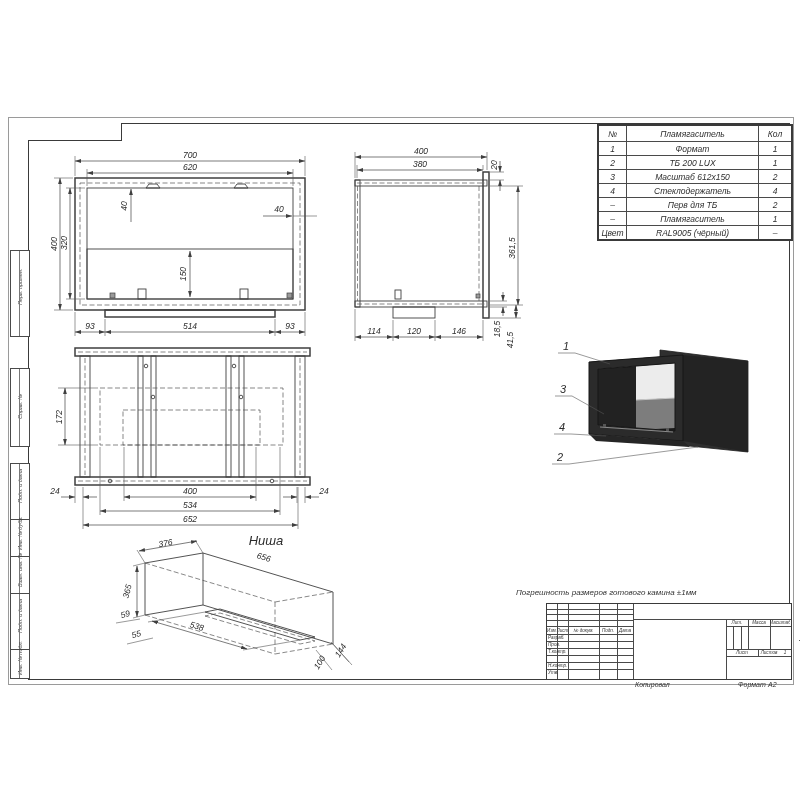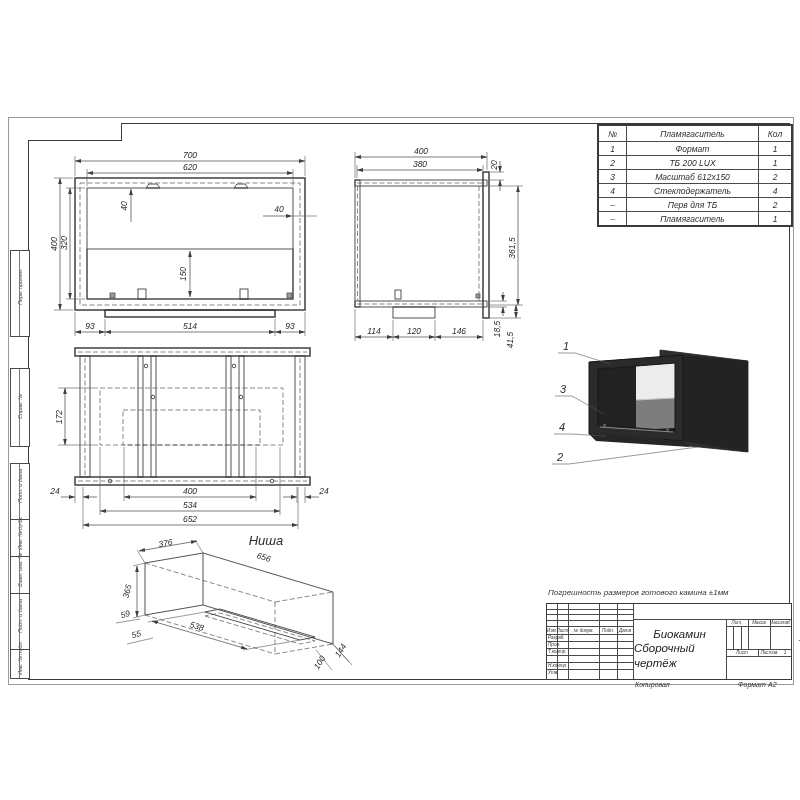--- a/index.html
+++ b/index.html
@@ -27,21 +27,21 @@
   .tblock{position:absolute;left:546px;top:603px;width:244px;height:75px;border:1.6px solid #3a3a3a;background:#fff;}
   .tblock .l{position:absolute;background:#4a4a4a;}
   .tblock .v{width:1px;} .tblock .h{height:1px;}
   .tl{position:absolute;font:italic 4.6px "Liberation Sans",sans-serif;color:#333;
       display:flex;align-items:center;justify-content:center;overflow:hidden;white-space:nowrap;}
   .tl.left{justify-content:flex-start;padding-left:1px;}
   .tbig{position:absolute;left:87px;top:16px;width:91px;height:57px;display:flex;flex-direction:column;
         align-items:center;justify-content:center;font:italic 11.5px "Liberation Sans",sans-serif;color:#222;line-height:1.25;}
   .tscale{position:absolute;left:223px;top:23px;width:20px;height:21px;display:flex;align-items:center;justify-content:center;
         font:italic 9px "Liberation Sans",sans-serif;color:#222;margin-left:25px;}
-  .note{position:absolute;left:548px;top:588px;font:italic 8px "Liberation Sans",sans-serif;color:#333;}
+  .note{position:absolute;left:516px;top:588px;font:italic 8px "Liberation Sans",sans-serif;color:#333;}
   .below{position:absolute;font:italic 7px "Liberation Sans",sans-serif;color:#333;}
   svg text{font:italic 8.5px "Liberation Sans",sans-serif;fill:#2c2c2c;}
   svg text.big{font:italic 13px "Liberation Sans",sans-serif;}
   svg text.call{font:italic 11px "Liberation Sans",sans-serif;}
 </style>
 </head>
 <body>
 
 <div class="page">
 
@@ -332,20 +332,25 @@
     </tr>
     <tr>
       <td>–</td>
       <td>Перв для ТБ</td>
       <td>2</td>
     </tr>
     <tr>
       <td>–</td>
       <td>Пламягаситель</td>
       <td>1</td>
+    </tr>
+    <tr>
+      <td>Цвет</td>
+      <td>RAL9005 (чёрный)</td>
+      <td>–</td>
     </tr>
   </tbody>
     </table>
 
   <div class="note">Погрешность размеров готового камина ±1мм</div>
 
   <div class="tblock">
     <div class="l v" style="left:86px;top:0;height:75px"></div>
     <div class="l h" style="top:5px;left:0;width:86px"></div>
     <div class="l h" style="top:10px;left:0;width:86px"></div>
@@ -381,23 +386,19 @@
     <div class="l h" style="top:45px;left:179px;width:65px"></div>
     <div class="l h" style="top:52px;left:179px;width:65px"></div>
     <div class="l v" style="left:211px;top:45px;height:7px"></div>
     <span class="tl" style="left:179px;top:15px;width:22px;height:7px">Лит.</span>
     <span class="tl" style="left:201px;top:15px;width:22px;height:7px">Масса</span>
     <span class="tl" style="left:223px;top:15px;width:20px;height:7px">Масштаб</span>
     <span class="tscale">1:5</span>
     <span class="tl" style="left:179px;top:45px;width:32px;height:7px">Лист</span>
     <span class="tl" style="left:211px;top:45px;width:22px;height:7px">Листов</span>
     <span class="tl" style="left:233px;top:45px;width:10px;height:7px">1</span>
-    <div class="tbig">
-      <span>Биокамин</span>
-      <span>Сборочный чертёж</span>
-    </div>
   </div>
 
   <span class="below" style="left:635px;top:681px;">Копировал</span>
   <span class="below" style="left:738px;top:681px;">Формат</span>
   <span class="below" style="left:768px;top:681px;">А2</span>
 
 </div>
 
 </body></html>

